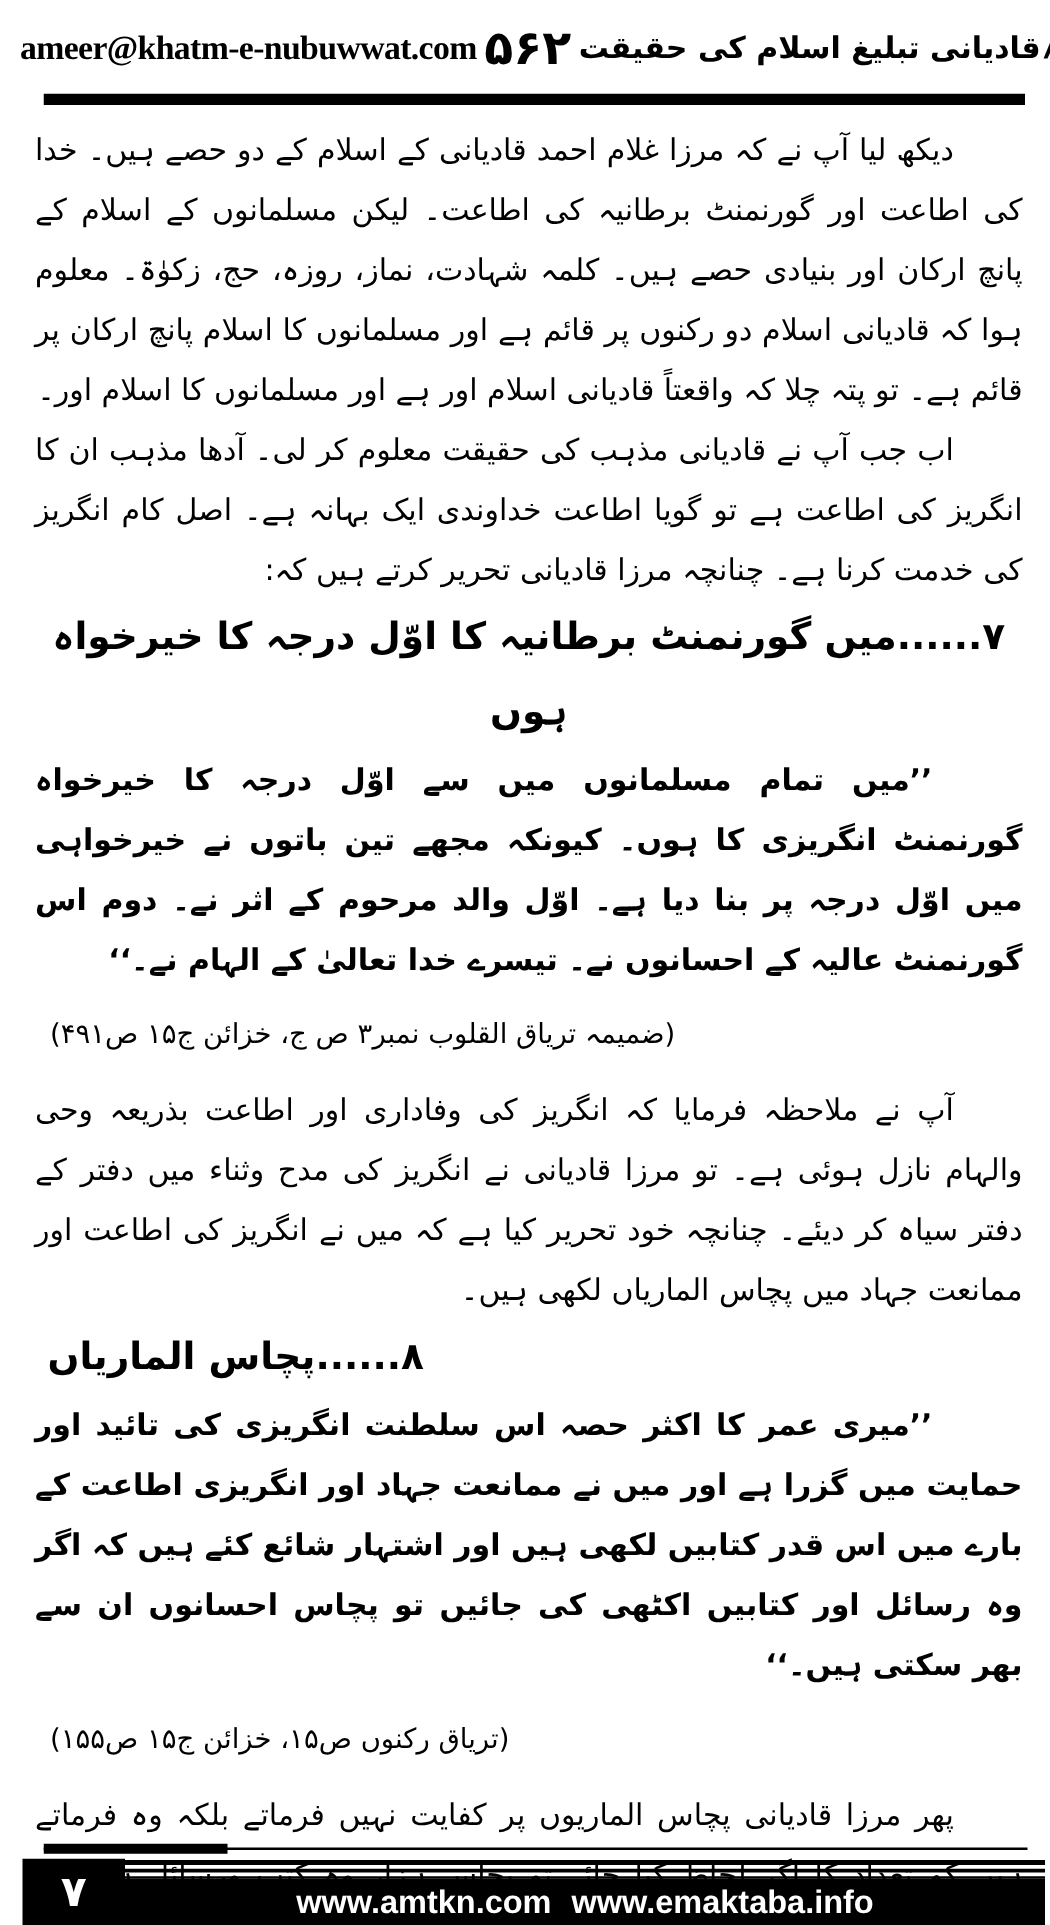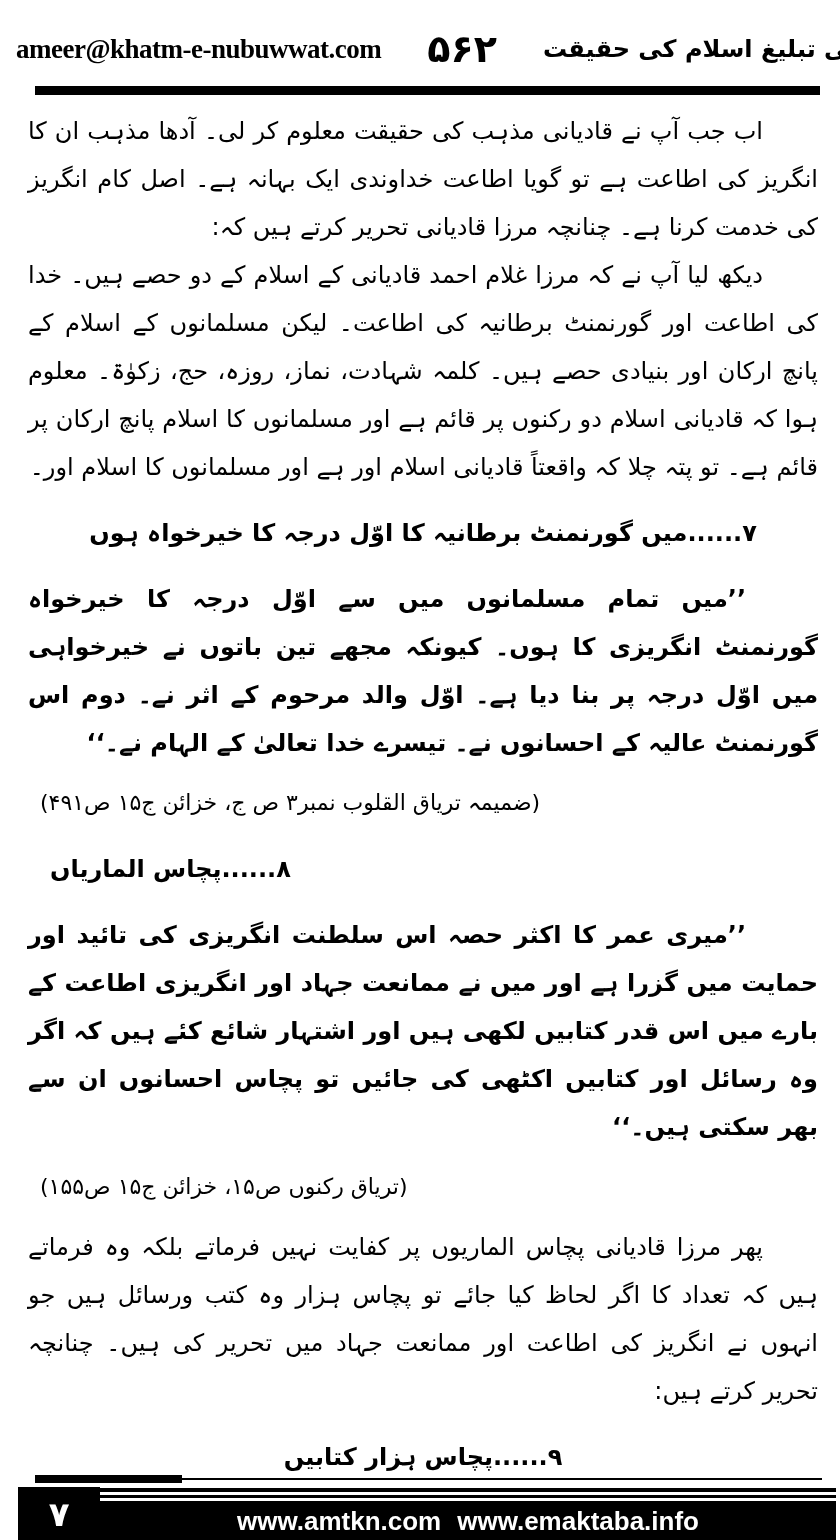--- a/index.html
+++ b/index.html
@@ -9,23 +9,22 @@
     background:#ffffff;
     overflow:hidden;
     font-family:"DejaVu Sans",sans-serif;
     color:#000;
   }
   
   .header{
     display:flex;
     align-items:center;
     justify-content:space-between;
-    padding:20px 18px 0 16px;
+    padding:9px 18px 0 16px;
     height:58px;
-    gap:40px;
   }
   .email{
     font-family:"Liberation Serif",serif;
     font-weight:bold;
     font-size:27px;
     letter-spacing:-0.5px;
     white-space:nowrap;
   }
   .pagenum{
     font-family:"DejaVu Sans",sans-serif;
@@ -59,24 +58,24 @@
   .quote{ text-indent:72px; margin:0;font-weight:bold; }
   .citation{
     text-align:left;
     font-size:22px;
     line-height:48px;
     margin:12px;
     text-indent:0;
   }
   .heading{
     font-weight:bold;
-    font-size:24px;
+    font-size:30px;
     line-height:60px;
     text-indent:0;
-    margin:12px;
+    margin:0;
   }
   .h-center{ text-align:center; }
   .h-right{ text-align:left; padding-left:10px; }
   
   .footnote-rule-thin{
     position:absolute;
     left:35px;bottom:60px;
     width:787px;height:2px;
     background:#000;
   }
@@ -143,25 +142,26 @@
 
   <div class="header">
     <div class="email">ameer@khatm-e-nubuwwat.com</div>
     <div class="pagenum">۵۶۲</div>
     <div class="booktitle">احتساب جلد۱۶؍قادیانی تبلیغ اسلام کی حقیقت</div>
   </div>
 
   <div class="header-rule"></div>
 
   <div class="content">
+    <p class="para">دیکھ لیا آپ نے کہ مرزا غلام احمد قادیانی کے اسلام کے دو حصے ہیں۔ خدا کی اطاعت اور گورنمنٹ برطانیہ کی اطاعت۔ لیکن مسلمانوں کے اسلام کے پانچ ارکان اور بنیادی حصے ہیں۔ کلمہ شہادت، نماز، روزہ، حج، زکوٰۃ۔ معلوم ہوا کہ قادیانی اسلام دو رکنوں پر قائم ہے اور مسلمانوں کا اسلام پانچ ارکان پر قائم ہے۔ تو پتہ چلا کہ واقعتاً قادیانی اسلام اور ہے اور مسلمانوں کا اسلام اور۔</p>
     <p class="para">اب جب آپ نے قادیانی مذہب کی حقیقت معلوم کر لی۔ آدھا مذہب ان کا انگریز کی اطاعت ہے تو گویا اطاعت خداوندی ایک بہانہ ہے۔ اصل کام انگریز کی خدمت کرنا ہے۔ چنانچہ مرزا قادیانی تحریر کرتے ہیں کہ:</p>
-    <p class="para">دیکھ لیا آپ نے کہ مرزا غلام احمد قادیانی کے اسلام کے دو حصے ہیں۔ خدا کی اطاعت اور گورنمنٹ برطانیہ کی اطاعت۔ لیکن مسلمانوں کے اسلام کے پانچ ارکان اور بنیادی حصے ہیں۔ کلمہ شہادت، نماز، روزہ، حج، زکوٰۃ۔ معلوم ہوا کہ قادیانی اسلام دو رکنوں پر قائم ہے اور مسلمانوں کا اسلام پانچ ارکان پر قائم ہے۔ تو پتہ چلا کہ واقعتاً قادیانی اسلام اور ہے اور مسلمانوں کا اسلام اور۔</p>
     <p class="heading h-center">۷......میں گورنمنٹ برطانیہ کا اوّل درجہ کا خیرخواہ ہوں</p>
     <p class="quote">’’میں تمام مسلمانوں میں سے اوّل درجہ کا خیرخواہ گورنمنٹ انگریزی کا ہوں۔ کیونکہ مجھے تین باتوں نے خیرخواہی میں اوّل درجہ پر بنا دیا ہے۔ اوّل والد مرحوم کے اثر نے۔ دوم اس گورنمنٹ عالیہ کے احسانوں نے۔ تیسرے خدا تعالیٰ کے الہام نے۔‘‘</p>
     <p class="citation">(ضمیمہ تریاق القلوب نمبر۳ ص ج، خزائن ج۱۵ ص۴۹۱)</p>
+    <p class="para">آپ نے ملاحظہ فرمایا کہ انگریز کی وفاداری اور اطاعت بذریعہ وحی والہام نازل ہوئی ہے۔ تو مرزا قادیانی نے انگریز کی مدح وثناء میں دفتر کے دفتر سیاہ کر دیئے۔ چنانچہ خود تحریر کیا ہے کہ میں نے انگریز کی اطاعت اور ممانعت جہاد میں پچاس الماریاں لکھی ہیں۔</p>
     <p class="heading h-right">۸......پچاس الماریاں</p>
     <p class="quote">’’میری عمر کا اکثر حصہ اس سلطنت انگریزی کی تائید اور حمایت میں گزرا ہے اور میں نے ممانعت جہاد اور انگریزی اطاعت کے بارے میں اس قدر کتابیں لکھی ہیں اور اشتہار شائع کئے ہیں کہ اگر وہ رسائل اور کتابیں اکٹھی کی جائیں تو پچاس احسانوں ان سے بھر سکتی ہیں۔‘‘</p>
     <p class="citation">(تریاق رکنوں ص۱۵، خزائن ج۱۵ ص۱۵۵)</p>
     <p class="para">پھر مرزا قادیانی پچاس الماریوں پر کفایت نہیں فرماتے بلکہ وہ فرماتے ہیں کہ تعداد کا اگر لحاظ کیا جائے تو پچاس ہزار وہ کتب ورسائل ہیں جو انہوں نے انگریز کی اطاعت اور ممانعت جہاد میں تحریر کی ہیں۔ چنانچہ تحریر کرتے ہیں:</p>
     <p class="heading h-center">۹......پچاس ہزار کتابیں</p>
 
   </div>
 
   <div class="footnote-rule-thin"></div>
   <div class="footnote-rule-thick"></div>

